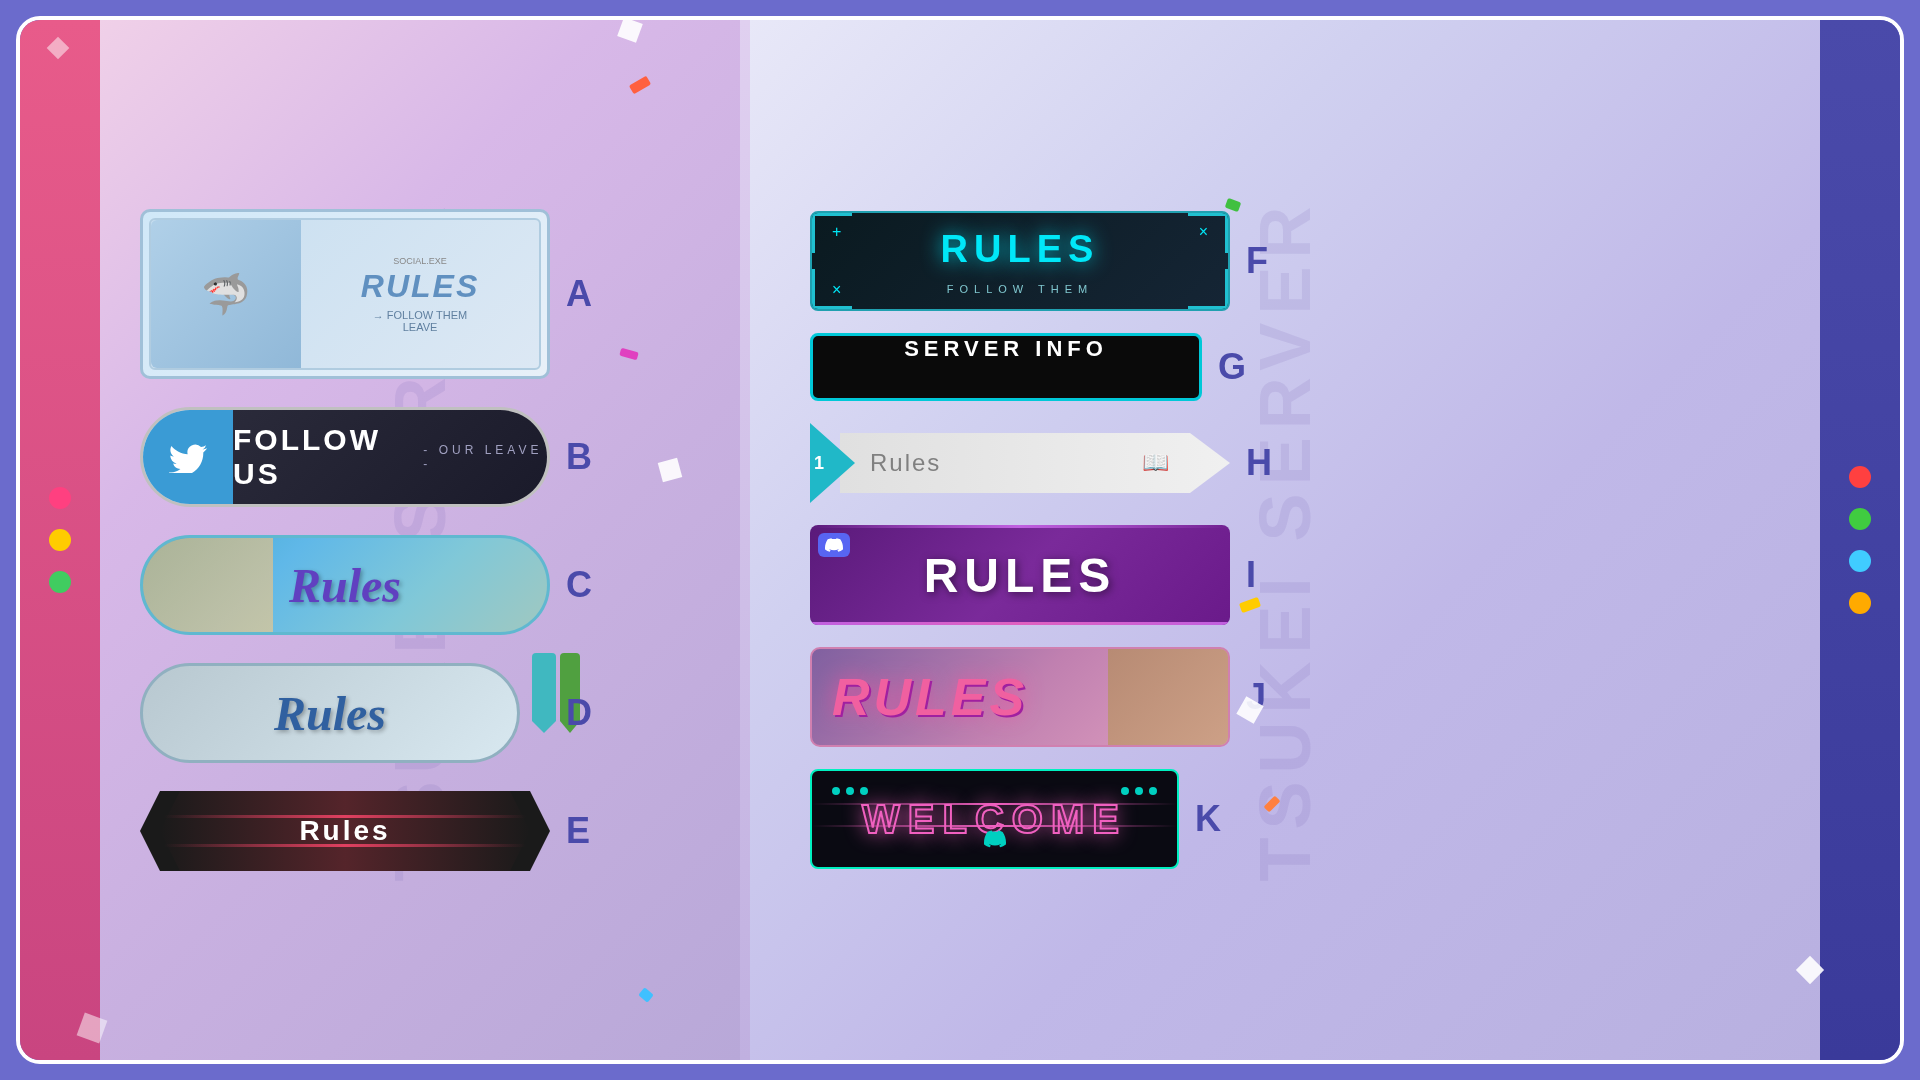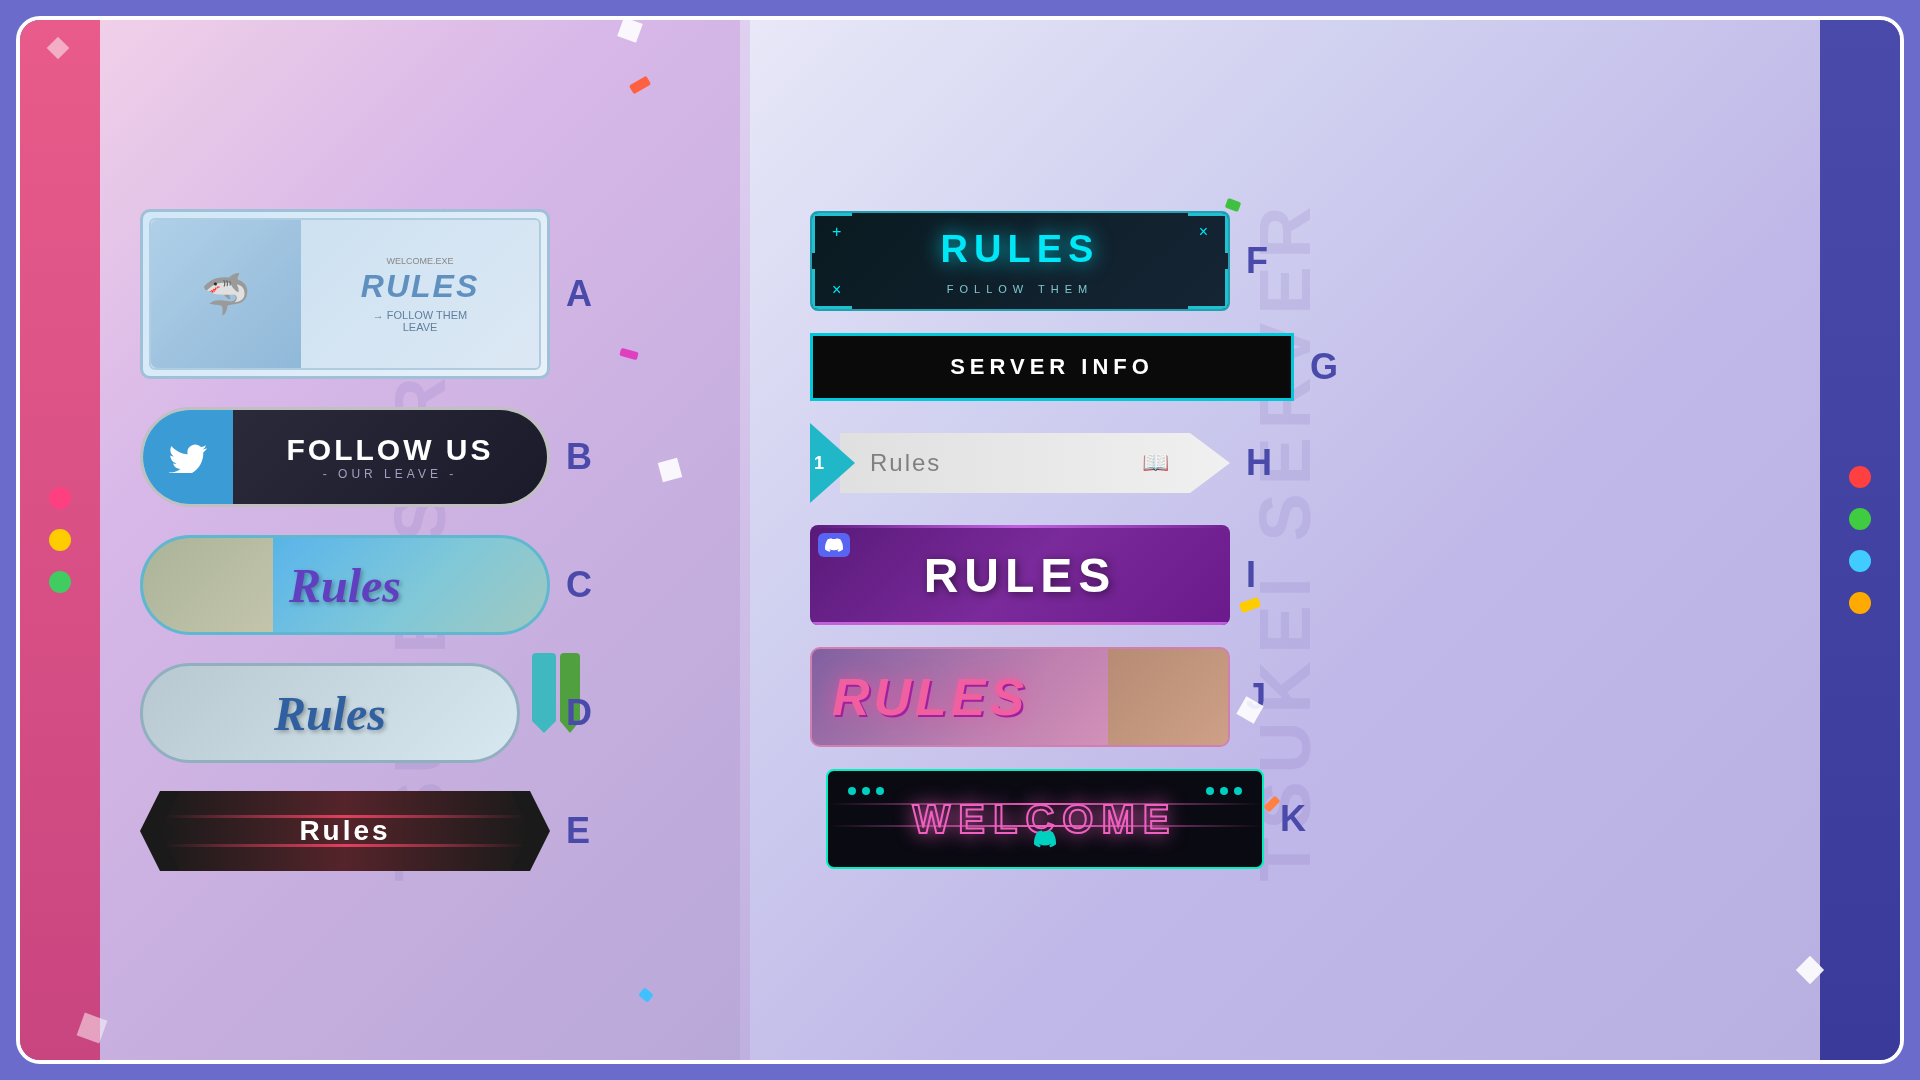--- a/index.html
+++ b/index.html
@@ -199,23 +199,23 @@
       display: flex;
       align-items: center;
       justify-content: center;
       font-size: 36px;
     }
     .banner-b-text-area {
       flex: 1;
       background: linear-gradient(135deg, #2a2a3a, #1a1a2a);
       height: 100%;
       display: flex;
-      flex-direction: column;
-      align-items: center;
-      justify-content: center;
+      flex-direction: row;
+      align-items: center;
+      justify-content: flex-end;
     }
     .banner-b-main {
       font-size: 30px;
       font-weight: 900;
       color: white;
       letter-spacing: 3px;
     }
     .banner-b-sub {
       font-size: 12px;
       color: #a0a0c0;
@@ -403,30 +403,30 @@
       letter-spacing: 6px;
     }
     .banner-f-dot {
       position: absolute;
       color: #00e8f8;
       font-size: 16px;
     }
 
     
     .banner-g {
-      width: 484px;
+      width: 392px;
       height: 68px;
       background: #0a0a0a;
-      border-radius: 0;
+      border-radius: 8px;
       border: 3px solid #00c8d8;
       position: relative;
       overflow: hidden;
       flex-shrink: 0;
       display: flex;
-      align-items: center;
+      align-items: flex-start;
       justify-content: center;
     }
     .banner-g-text {
       font-size: 22px;
       font-weight: 900;
       color: white;
       letter-spacing: 5px;
     }
 
     
@@ -555,32 +555,31 @@
       position: absolute;
       right: 0;
       top: 0;
       bottom: 0;
       width: 120px;
       background: linear-gradient(135deg, rgba(180,140,100,0.8), rgba(200,160,120,0.8));
     }
 
     
     .banner-k {
-      width: 438px;
+      width: 369px;
       height: 100px;
       background: #0a0a12;
       border-radius: 8px;
       border: 2px solid #00f0c0;
       position: relative;
       overflow: hidden;
       flex-shrink: 0;
       display: flex;
       align-items: center;
       justify-content: center;
-      margin-left: 16px;
     }
     .banner-k-text {
       font-size: 40px;
       font-weight: 900;
       color: transparent;
       -webkit-text-stroke: 2px #f060c0;
       text-shadow: 0 0 20px #f060c0;
       letter-spacing: 8px;
     }
     .banner-k-dots-left {
@@ -661,21 +660,21 @@
   <div class="center-content">
 
     <div class="left-panel">
       <div class="watermark">TSUKEI SERVER</div>
 
       <div class="banner-row">
         <div class="banner-a">
           <div class="banner-a-inner">
             <div class="banner-a-art">🦈</div>
             <div class="banner-a-text">
-              <div style="font-size:9px;color:#888;margin-bottom:2px;">WELCOME.EXE</div>
+              <div style="font-size:9px;color:#888;margin-bottom:2px;">SOCIAL.EXE</div>
               <div class="banner-a-title">RULES</div>
               <div class="banner-a-sub">→ FOLLOW THEM<br>LEAVE</div>
             </div>
           </div>
         </div>
         <div class="label-letter">A</div>
       </div>
 
       <div class="banner-row">
         <div class="banner-b">

